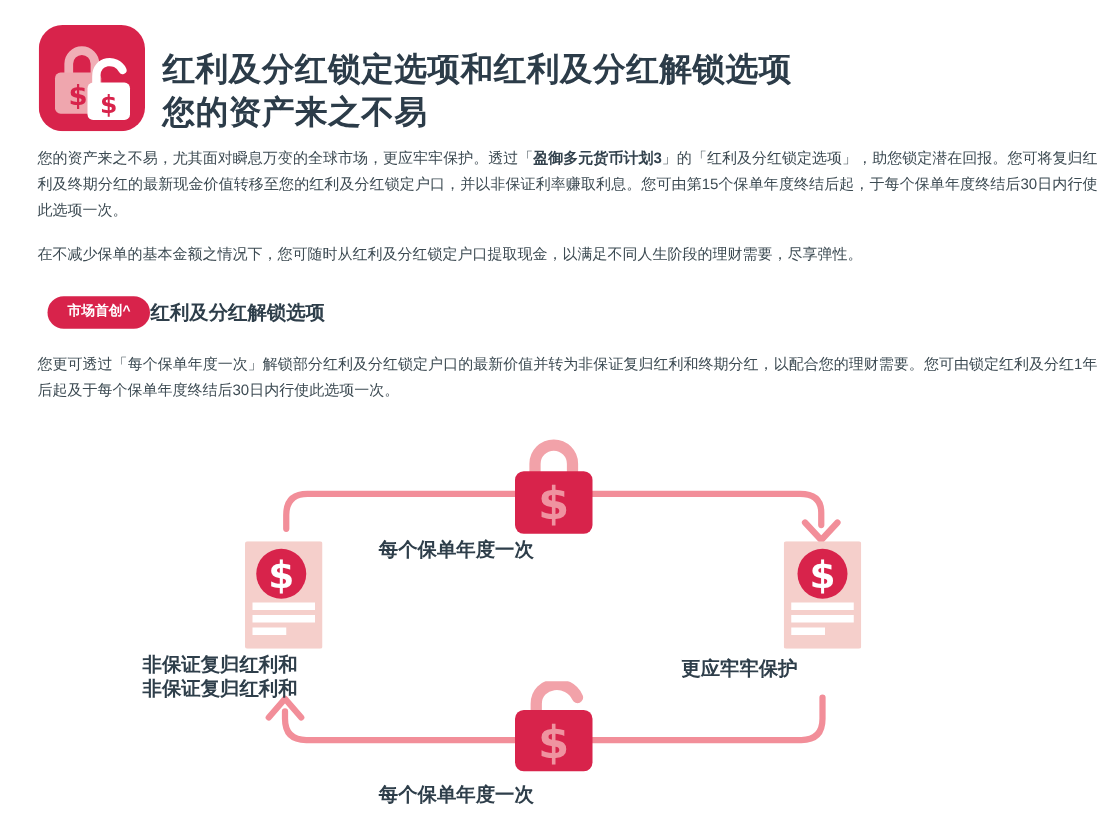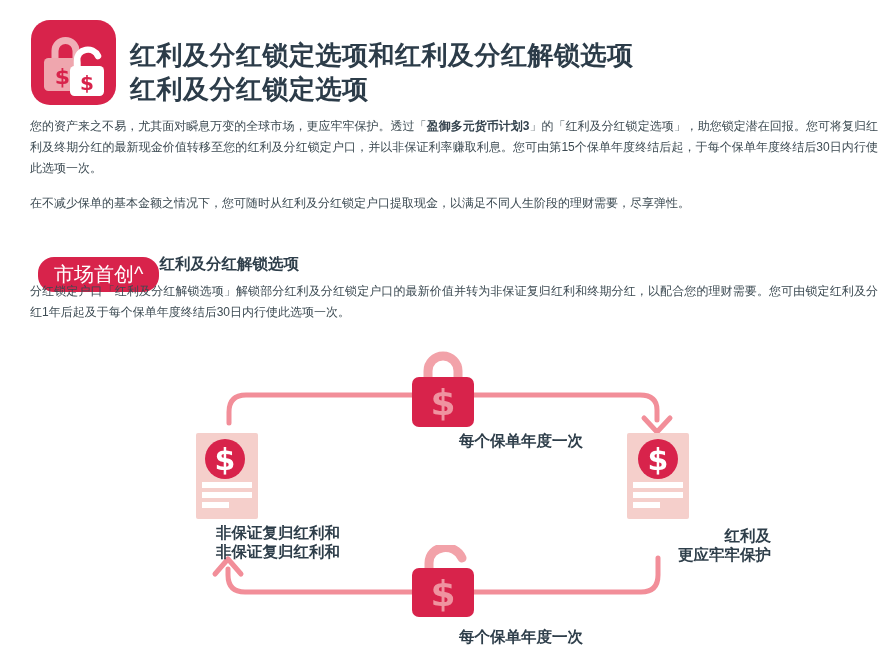--- a/index.html
+++ b/index.html
@@ -28,39 +28,39 @@
     text-align: justify;
   }
   .p1 { top: 116px; }
   .p2 { top: 193px; }
   .p3 { top: 281px; }
   .bold-seg { font-weight: bold; color: #33424D; }
 
   
   .badge-row { position: absolute; left: 38px; top: 237px; display: flex; align-items: center; }
   .badge {
-    background: #D8234B; color: #ffffff; font-weight: normal;
-    font-size: 20px; line-height: 1; padding: 7px 16px 8px 16px;
-    border-radius: 16px; white-space: nowrap; margin-top: 20px;
+    background: #D8234B; color: #ffffff; font-weight: bold;
+    font-size: 11px; line-height: 1; padding: 7px 16px 8px 16px;
+    border-radius: 16px; white-space: nowrap;
   }
   .section-heading {
     font-size: 15.5px; font-weight: bold;
     color: #2E3E4A; white-space: nowrap;
   }
 
   
   .diagram { position: absolute; left: 0; top: 348px; width: 883px; height: 309px; }
   .arcs { position: absolute; left: 0; top: 0; }
   .diagram-abs { position: absolute; }
   .lock-top    { left: 403px; top: 2px; }
   .lock-bottom { left: 403px; top: 197px; }
   .doc-left    { left: 196px; top: 85px; }
   .doc-right   { left: 627px; top: 85px; }
   .diagram-label {
-    position: absolute; text-align: right;
+    position: absolute; text-align: left;
     font-size: 15.5px; font-weight: bold; color: #2E3E4A; line-height: 19px;
   }
   .label-top    { left: 303px; top: 83px;  width: 280px; }
   .label-bottom { left: 303px; top: 279px; width: 280px; }
   .label-left   { left: 114px; top: 175px; width: 226px; }
   .label-right  { left: 545px; top: 178px; width: 226px; }
 </style>
 </head>
 <body>
 
@@ -73,34 +73,34 @@
       <path d="M 24 40 V 31 a 10.5 10.5 0 0 1 21 0 V 40" fill="none" stroke="#F0AEB6" stroke-width="7" stroke-linecap="round"></path>
       <rect x="13" y="38" width="37" height="33" rx="4.5" fill="#EFA6AE"></rect>
       <text x="31.5" y="64" font-size="22" font-weight="bold" fill="#D8234B" text-anchor="middle" font-family="DejaVu Sans, sans-serif">$</text>
 
       <path d="M 46 47 V 41 C 46 28 62 26 67 36" fill="none" stroke="#FFFFFF" stroke-width="6.5" stroke-linecap="round"></path>
       <rect x="39" y="46" width="34" height="30" rx="4.5" fill="#FFFFFF"></rect>
       <text x="56" y="70" font-size="20" font-weight="bold" fill="#D8234B" text-anchor="middle" font-family="DejaVu Sans, sans-serif">$</text>
     </svg>
     <div class="title-block">
       <div class="title-line">红利及分红锁定选项和红利及分红解锁选项</div>
-      <div class="title-line">红利及分红锁定选项</div>
+      <div class="title-line">您的资产来之不易</div>
     </div>
   </div>
 
   <p class="body-par p1"><span>您的资产来之不易，尤其面对瞬息万变的全球市场，更应牢牢保护。透过「</span><span class="bold-seg">盈御多元货币计划3</span><span>」的「红利及分红锁定选项」，助您锁定潜在回报。您可将复归红利及终期分红的最新现金价值转移至您的红利及分红锁定户口，并以非保证利率赚取利息。您可由第15个保单年度终结后起，于每个保单年度终结后30日内行使此选项一次。</span></p>
 
   <p class="body-par p2">在不减少保单的基本金额之情况下，您可随时从红利及分红锁定户口提取现金，以满足不同人生阶段的理财需要，尽享弹性。</p>
 
   <div class="badge-row">
     <span class="badge">市场首创^</span>
     <span class="section-heading">红利及分红解锁选项</span>
   </div>
 
-  <p class="body-par p3">分红锁定户口「红利及分红解锁选项」解锁部分红利及分红锁定户口的最新价值并转为非保证复归红利和终期分红，以配合您的理财需要。您可由锁定红利及分红1年后起及于每个保单年度终结后30日内行使此选项一次。</p>
+  <p class="body-par p3">您更可透过「每个保单年度一次」解锁部分红利及分红锁定户口的最新价值并转为非保证复归红利和终期分红，以配合您的理财需要。您可由锁定红利及分红1年后起及于每个保单年度终结后30日内行使此选项一次。</p>
 
   <div class="diagram">
 
     <svg class="arcs" width="883" height="309" viewBox="0 0 883 309" aria-hidden="true">
       <g fill="none" stroke="#F28E99" stroke-width="5" stroke-linecap="round" stroke-linejoin="round">
 
         <path d="M 229 75 L 229 64 Q 229 47 246 47 L 640 47 Q 657 47 657 62 L 657 72"></path>
         <path d="M 644 70 L 657 84 L 670 70"></path>
 
         <path d="M 658 210 L 658 227 Q 658 244 641 244 L 245 244 Q 228 244 228 227 L 228 221"></path>
@@ -130,21 +130,20 @@
 
     <svg class="diagram-abs doc-right" width="62" height="86" viewBox="0 0 62 86" aria-hidden="true">
       <rect x="0" y="0" width="62" height="86" rx="2" fill="#F5CFCB"></rect>
       <circle cx="31" cy="26" r="20" fill="#D8234B"></circle>
       <text x="31" y="37" font-size="30" font-weight="bold" fill="#FFFFFF" text-anchor="middle" font-family="DejaVu Sans, sans-serif">$</text>
       <rect x="6" y="49" width="50" height="6" fill="#FFFFFF"></rect>
       <rect x="6" y="59" width="50" height="6" fill="#FFFFFF"></rect>
       <rect x="6" y="69" width="27" height="6" fill="#FFFFFF"></rect>
     </svg>
     <div class="diagram-label label-right">
-      <div>红利及</div>
       <div>更应牢牢保护</div>
     </div>
 
     <svg class="diagram-abs lock-bottom" width="80" height="80" viewBox="0 0 80 80" aria-hidden="true">
       <path d="M 26 30 L 26 18 C 26 0 52 -3 59 13" fill="none" stroke="#F2A2A9" stroke-width="9" stroke-linecap="round"></path>
       <rect x="9" y="23" width="62" height="49" rx="7" fill="#D8234B"></rect>
       <text x="40" y="61" font-size="36" font-weight="bold" fill="#EF93A0" text-anchor="middle" font-family="DejaVu Sans, sans-serif">$</text>
     </svg>
     <div class="diagram-label label-bottom">每个保单年度一次</div>
 

